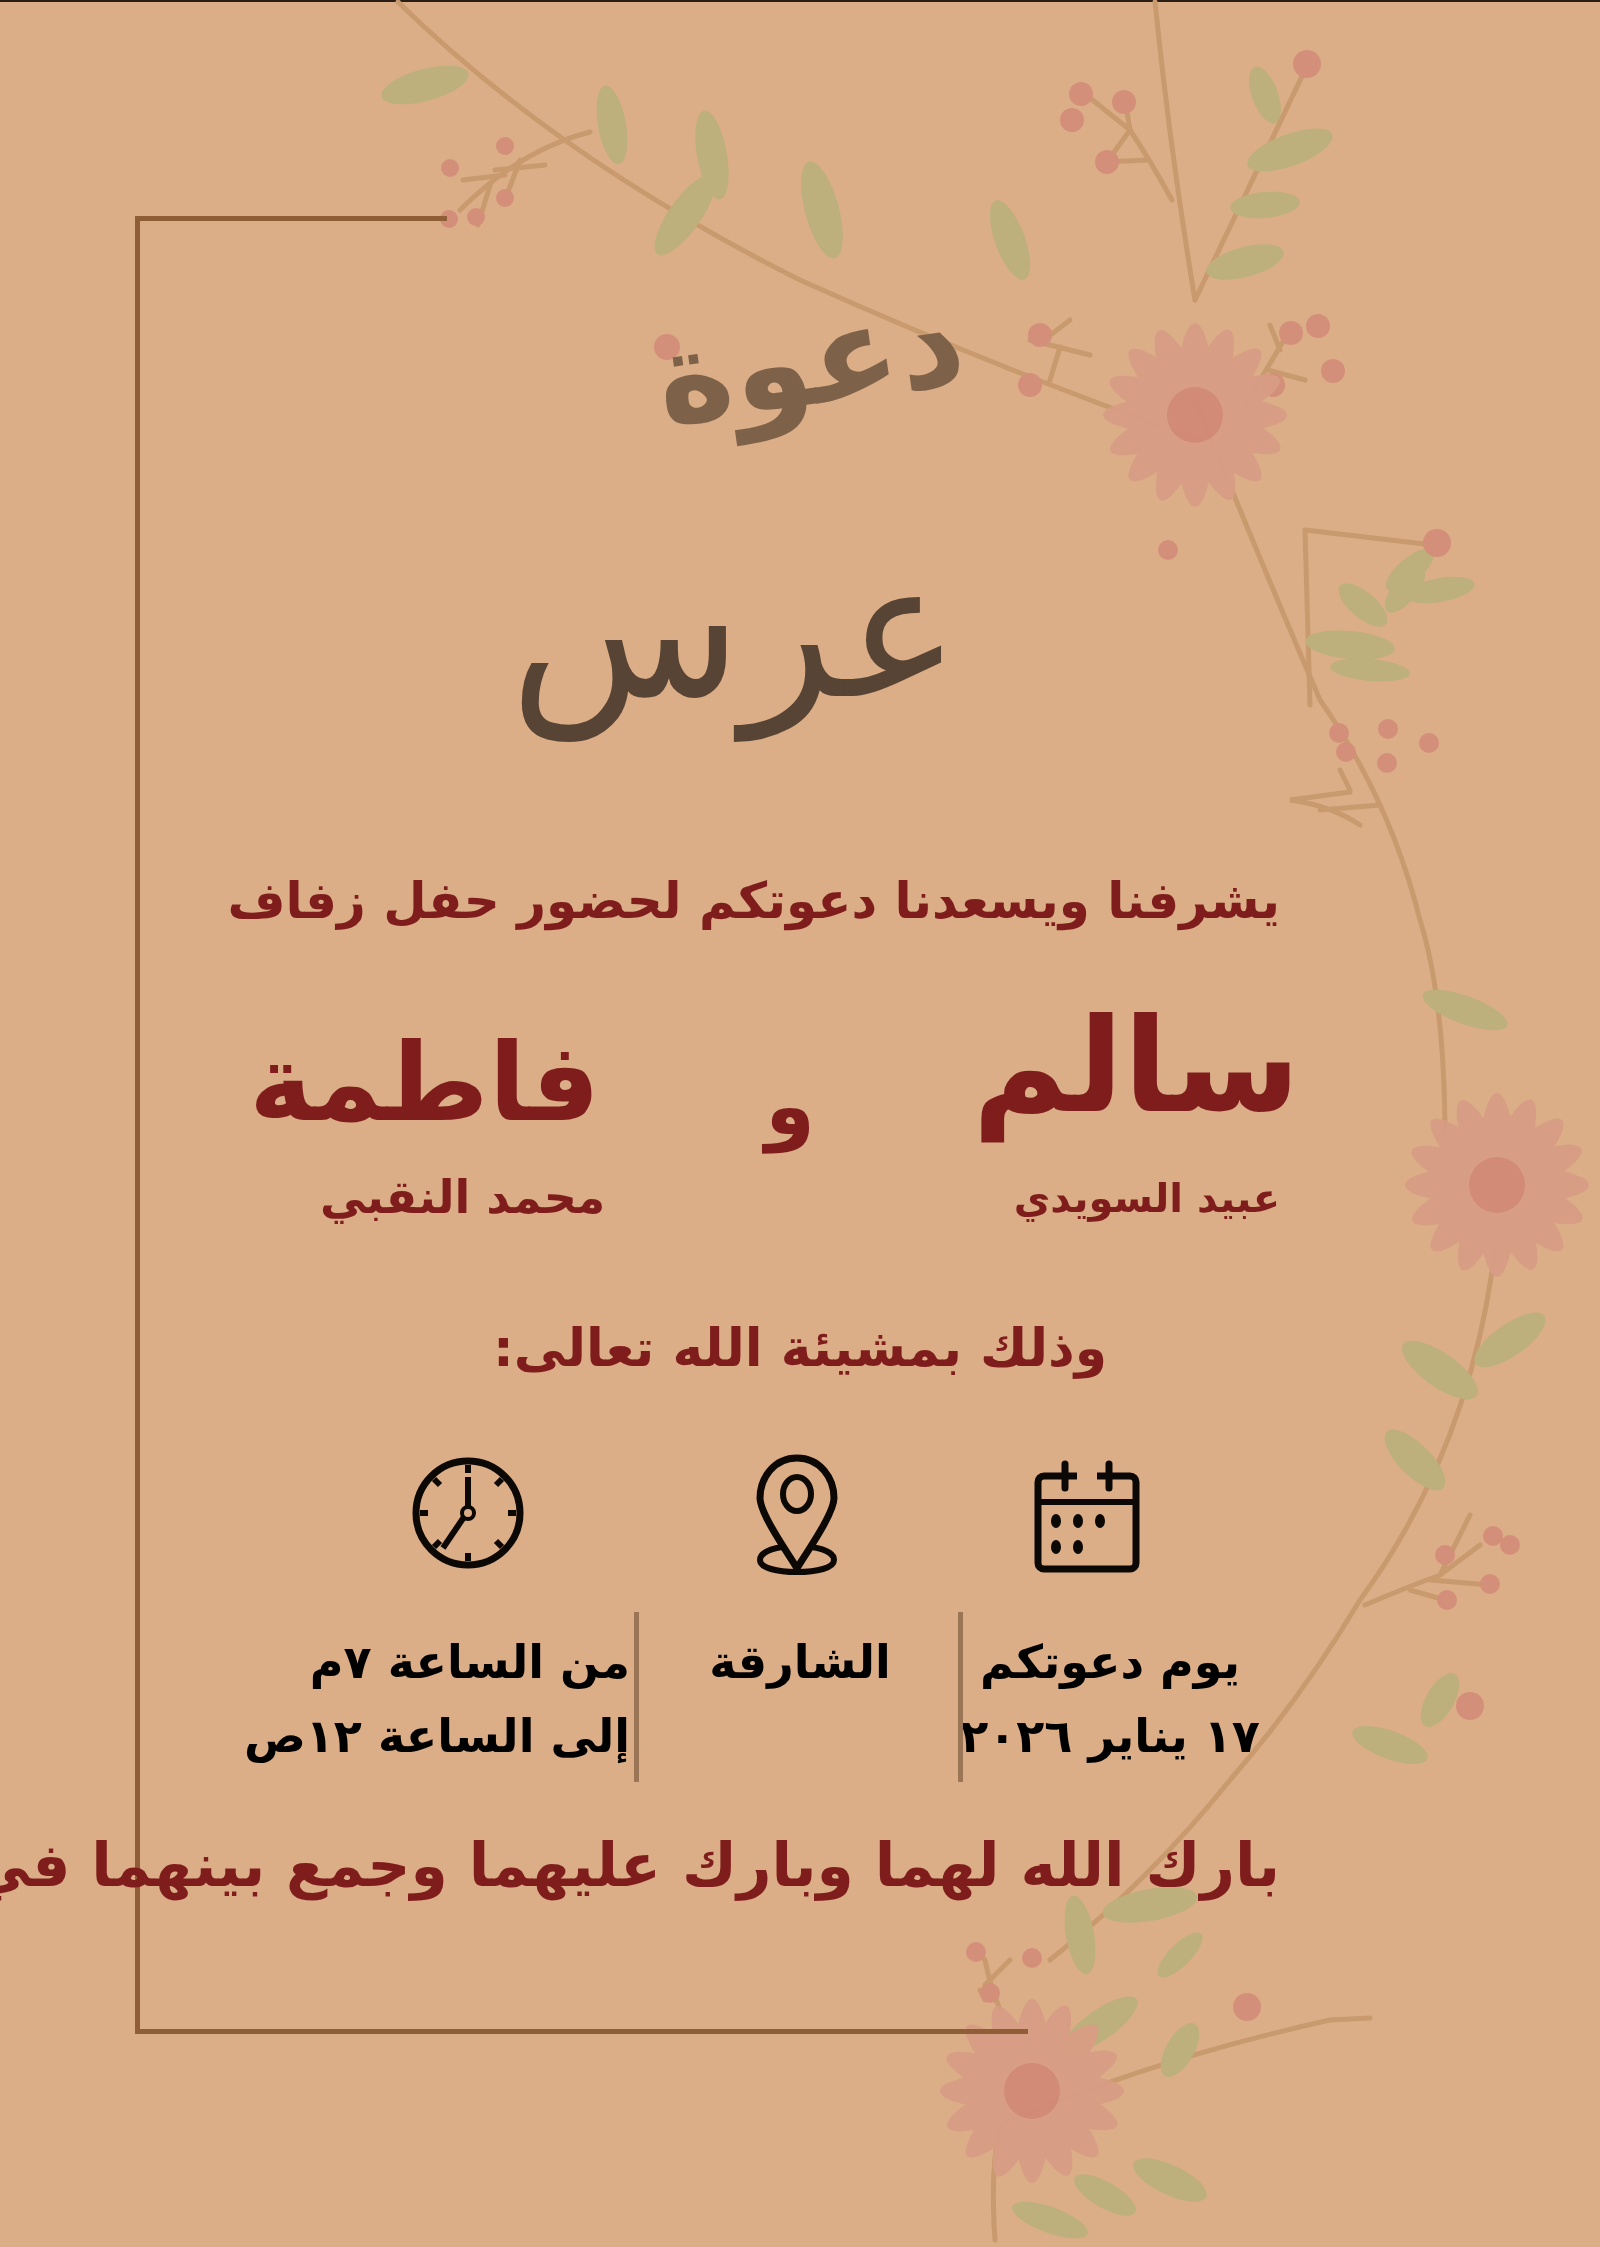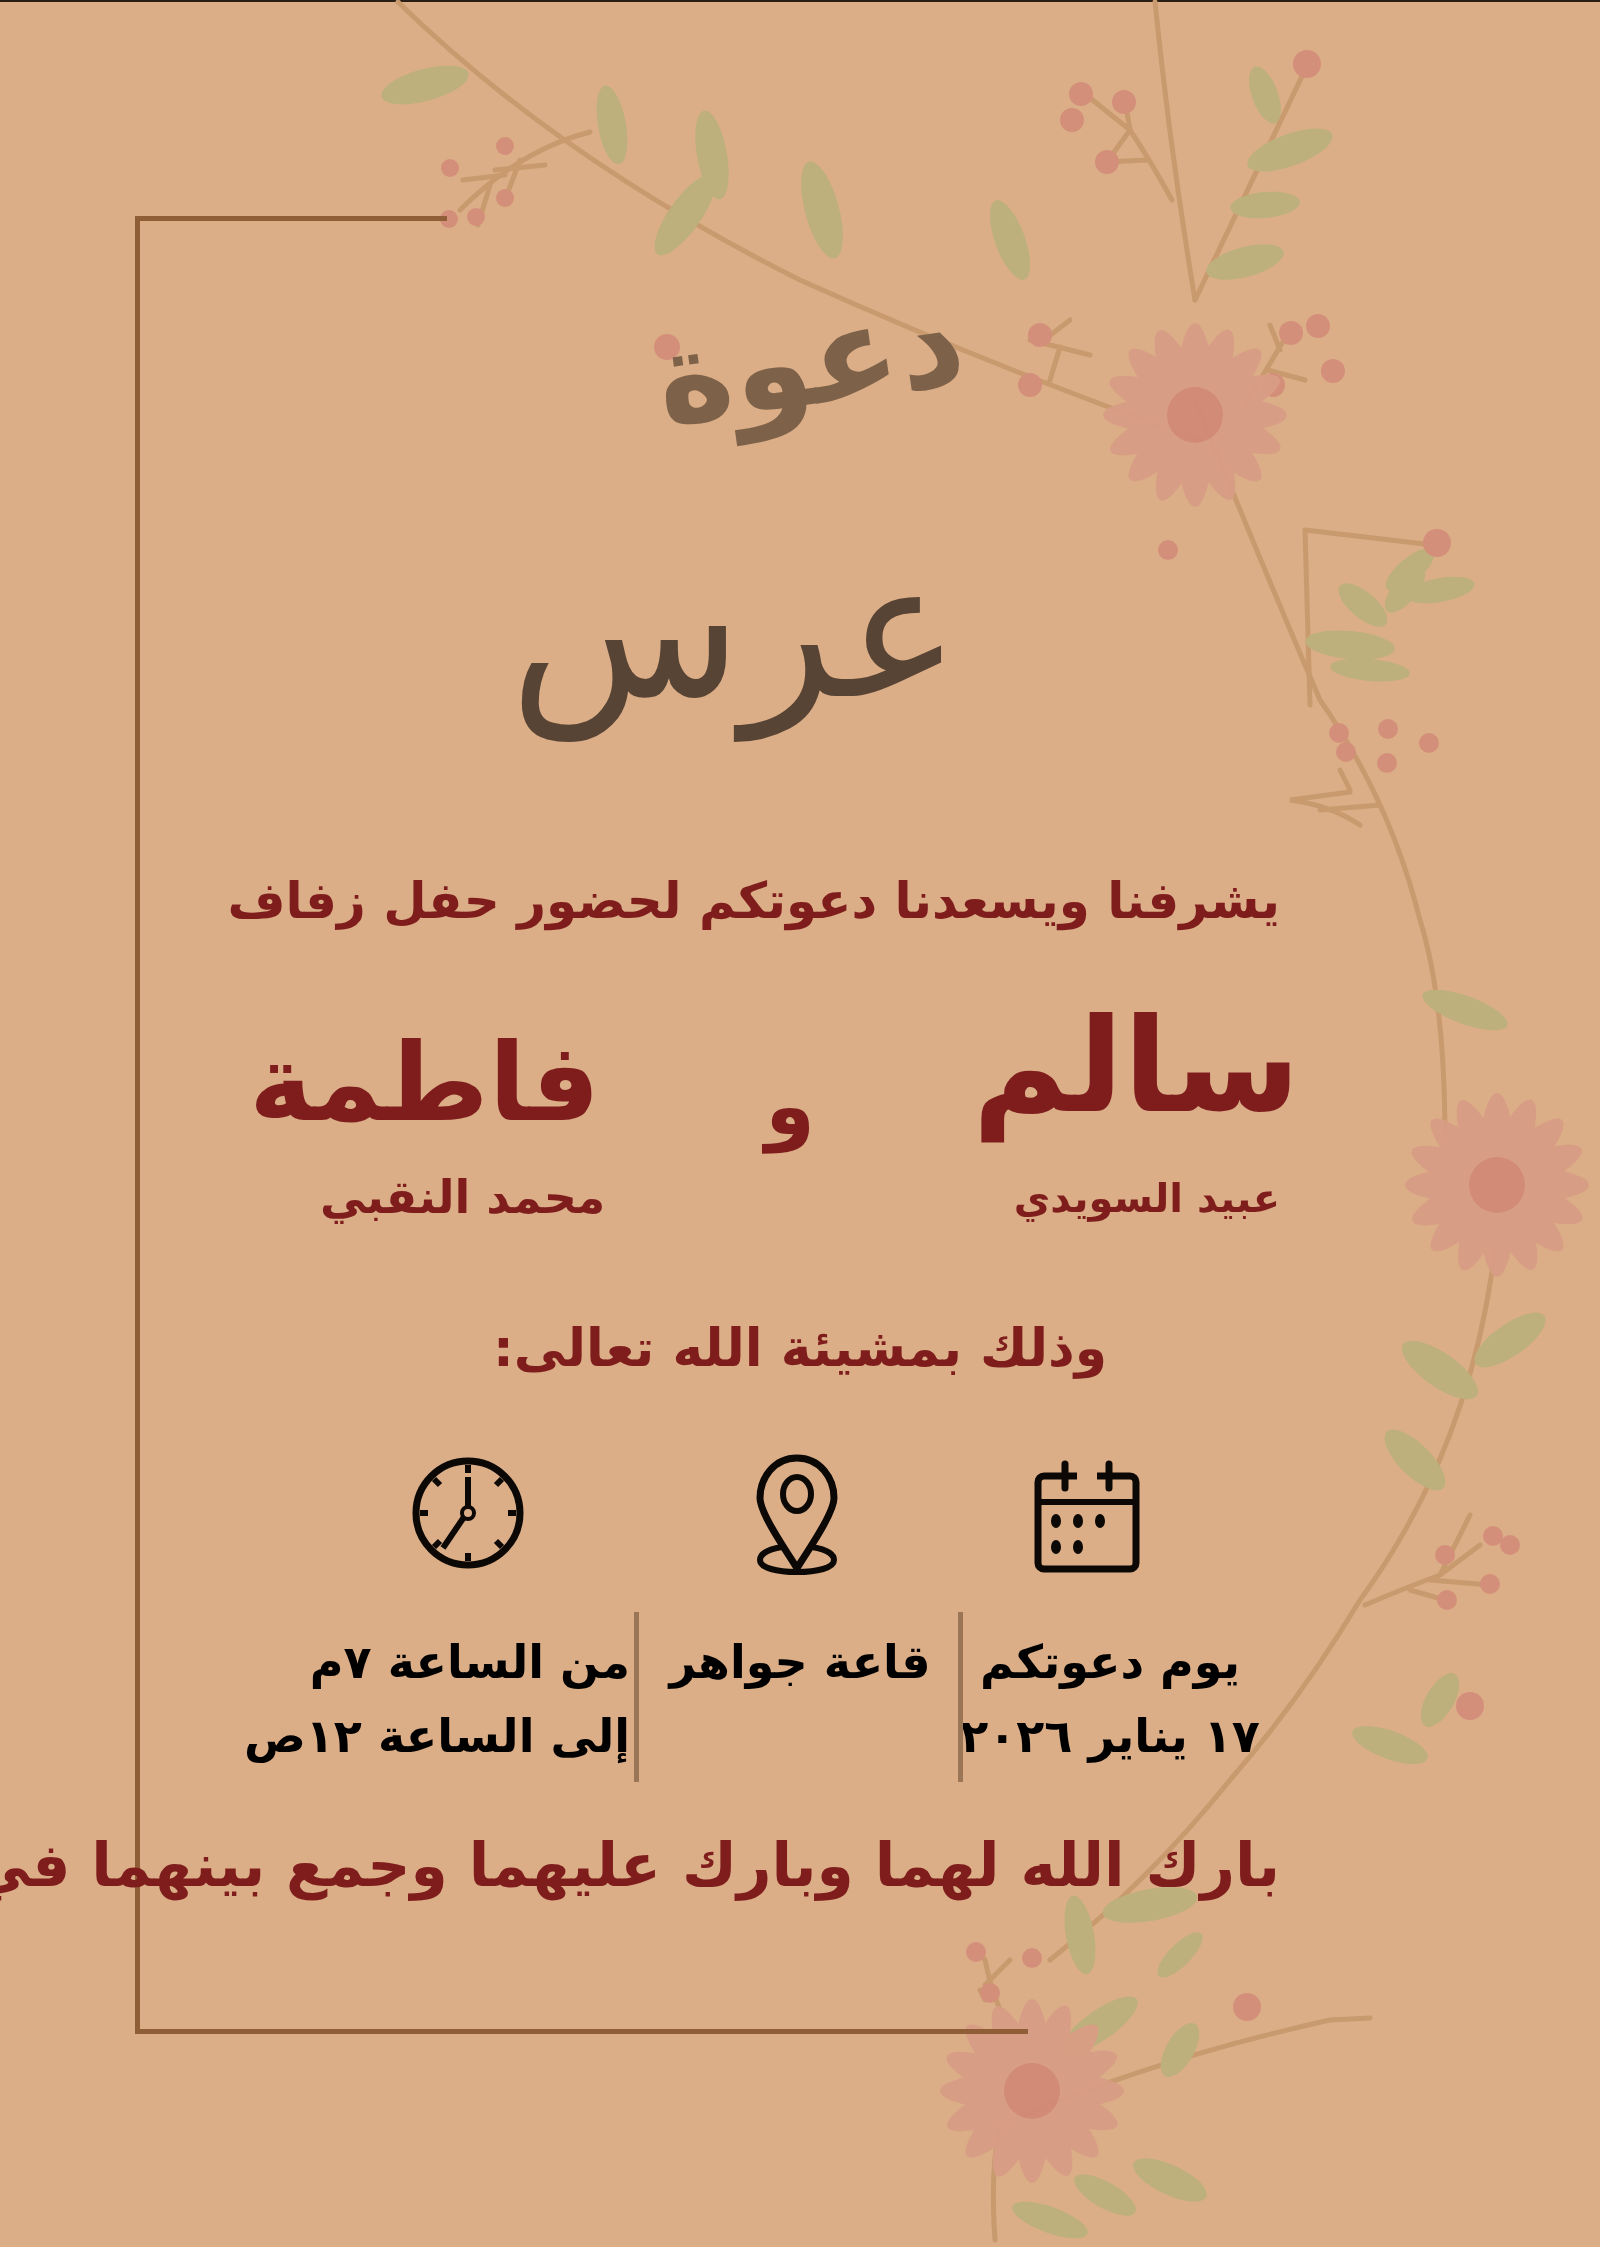--- a/index.html
+++ b/index.html
@@ -222,21 +222,21 @@
       <ellipse cx="46" cy="87" rx="5" ry="7"></ellipse>
   </g>
 </svg>
 
 <div class="col-text" style="left:960px;top:1625px;width:300px">
   <div>يوم دعوتكم</div>
   <div>١٧ يناير ٢٠٢٦</div>
 </div>
 <div class="divider" style="left:958px"></div>
 <div class="col-text" style="left:650px;top:1625px;width:300px">
-  <div>قاعة جواهر</div>
+  <div>الشارقة</div>
 </div>
 <div class="divider" style="left:634px"></div>
 <div class="col-text" style="left:330px;top:1625px;width:300px">
   <div>من الساعة ٧م</div>
   <div>إلى الساعة ١٢ص</div>
 </div>
 
 <div class="ar blessing">بارك الله لهما وبارك عليهما وجمع بينهما في خير</div>
 
 </body></html>

